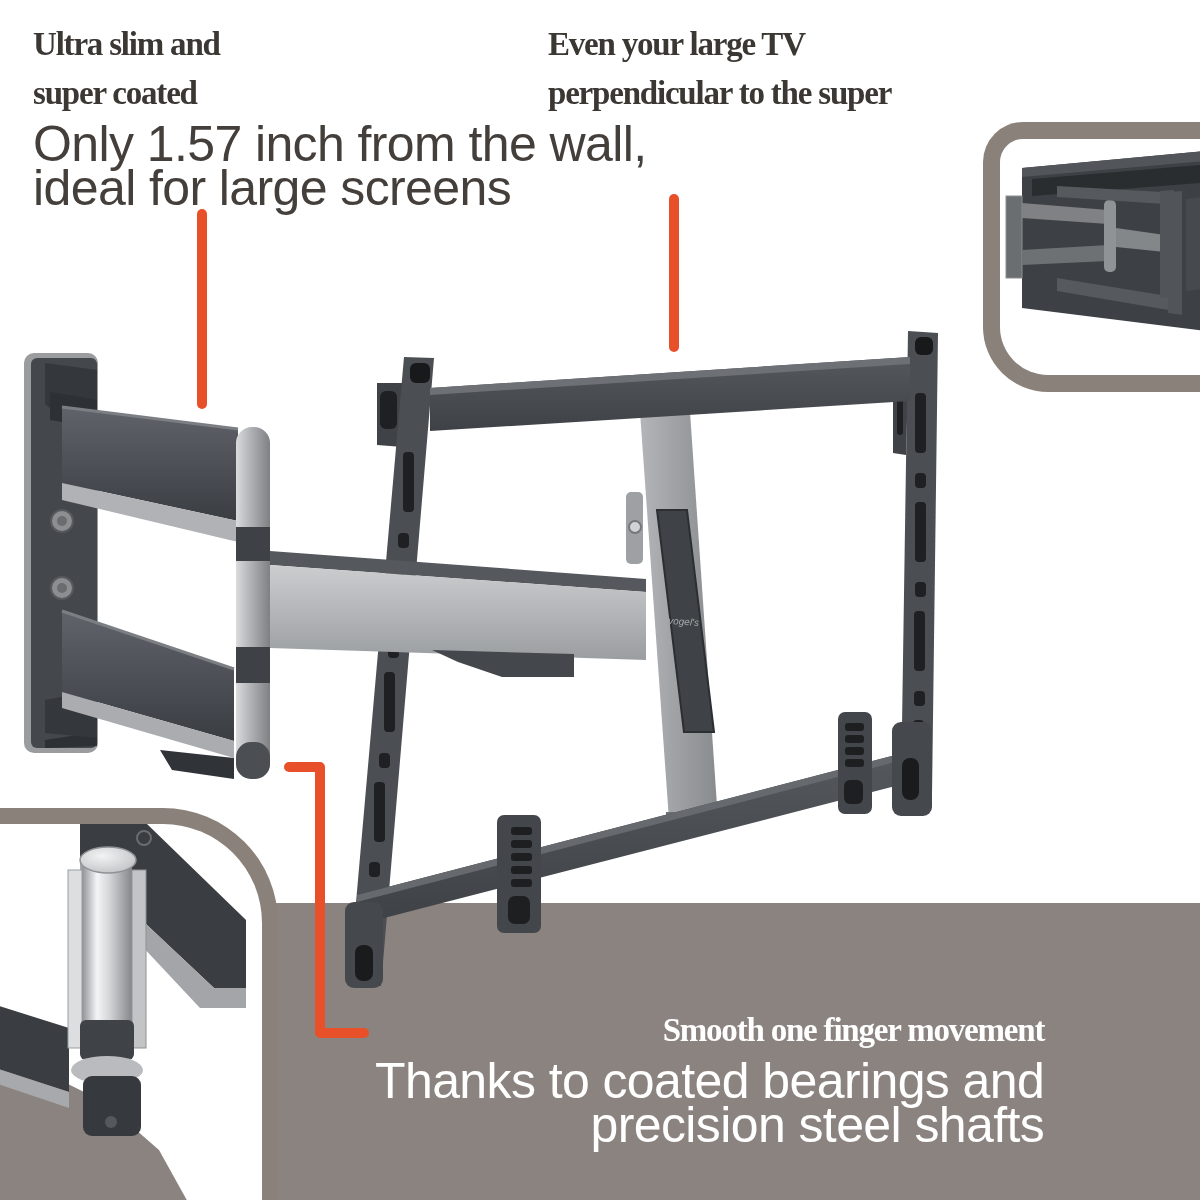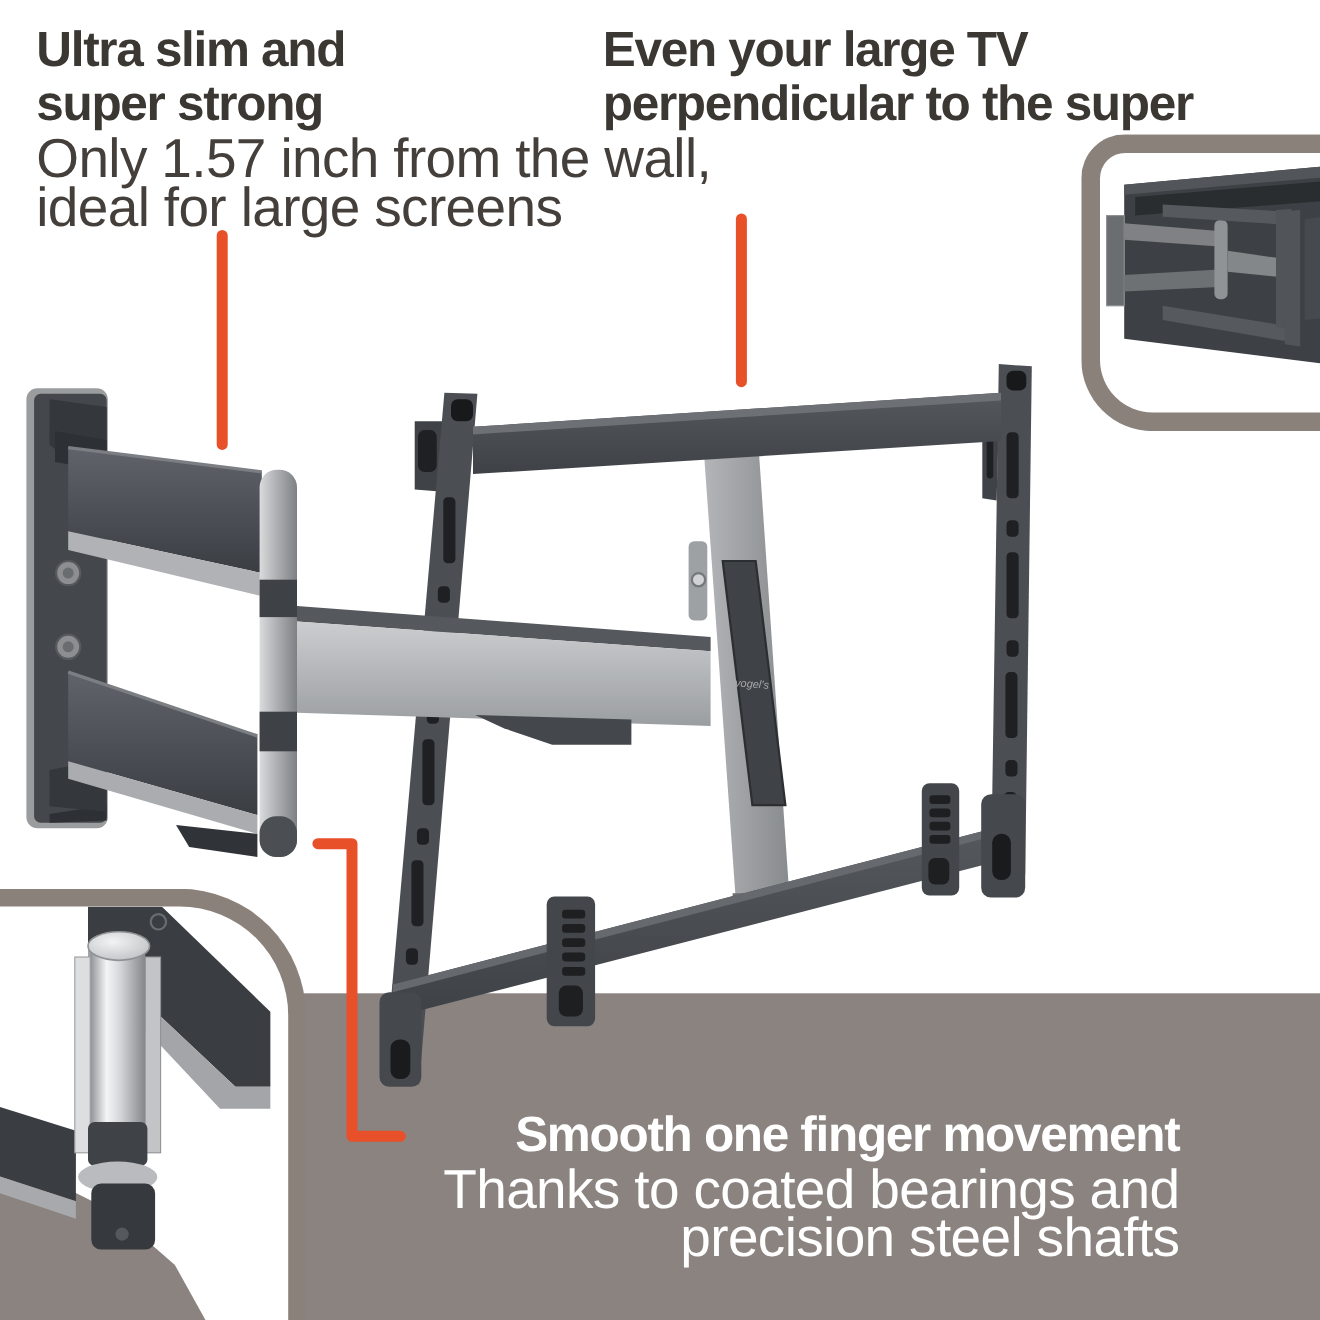--- a/index.html
+++ b/index.html
@@ -7,27 +7,27 @@
   }
   html,body{margin:0;padding:0;background:#e0e0e0;}
   .canvas{
     position:relative;width:1200px;height:1200px;overflow:hidden;background:#ffffff;
     font-family:"Liberation Sans","DejaVu Sans",sans-serif;color:var(--ink);
   }
   .band{position:absolute;left:0;top:903px;width:1200px;height:297px;background:var(--band);}
   .main-svg{position:absolute;left:0;top:0;width:1200px;height:1200px;}
 
   .feature{position:absolute;}
-  .f-title{font-weight:700;font-size:45px;line-height:49px;letter-spacing:-1.2px;}
+  .f-title{font-weight:700;font-size:33px;line-height:49px;letter-spacing:-1.2px;font-family:Liberation Serif, serif;}
   .f-sub{font-weight:400;font-size:50px;line-height:44px;letter-spacing:-0.6px;margin-top:4px;color:#443f3b;}
   .tline,.sline{display:block;white-space:nowrap;}
   .feature-1{left:33px;top:20px;}
   .feature-2{left:548px;top:20px;}
   .feature-3{left:375px;top:1006px;color:var(--text-light);text-align:right;}
-  .feature-3 .f-sub{color:var(--text-light);margin-left:28px;}
+  .feature-3 .f-sub{color:var(--text-light);}
 
   .inset{position:absolute;border:17px solid var(--frame);background:#ffffff;box-sizing:border-box;overflow:hidden;}
   .inset-tr{left:983px;top:122px;width:240px;height:270px;border-radius:40px 0 0 65px;border-right:none;}
   .inset-bl{left:-20px;top:808px;width:298px;height:412px;border:16px solid var(--frame);border-radius:0 115px 0 0;border-left:none;border-bottom:none;}
   .inset svg{display:block;}
 </style>
 </head>
 <body>
 
 <div class="canvas">
@@ -235,21 +235,21 @@
         <ellipse cx="127" cy="246" rx="36" ry="14" fill="#b9bbbe"></ellipse>
         <rect x="103" y="252" width="58" height="60" rx="9" fill="#36393d"></rect>
         <circle cx="131" cy="298" r="6" fill="#55585c"></circle>
       </g>
     </svg>
   </div>
 
   <div class="feature feature-1">
     <div class="f-title">
       <span class="tline">Ultra slim and</span>
-      <span class="tline">super strong</span>
+      <span class="tline">super coated</span>
     </div>
     <div class="f-sub">
       <span class="sline">Only 1.57 inch from the wall,</span>
       <span class="sline">ideal for large screens</span>
     </div>
   </div>
 
   <div class="feature feature-2">
     <div class="f-title">
       <span class="tline">Even your large TV</span>

